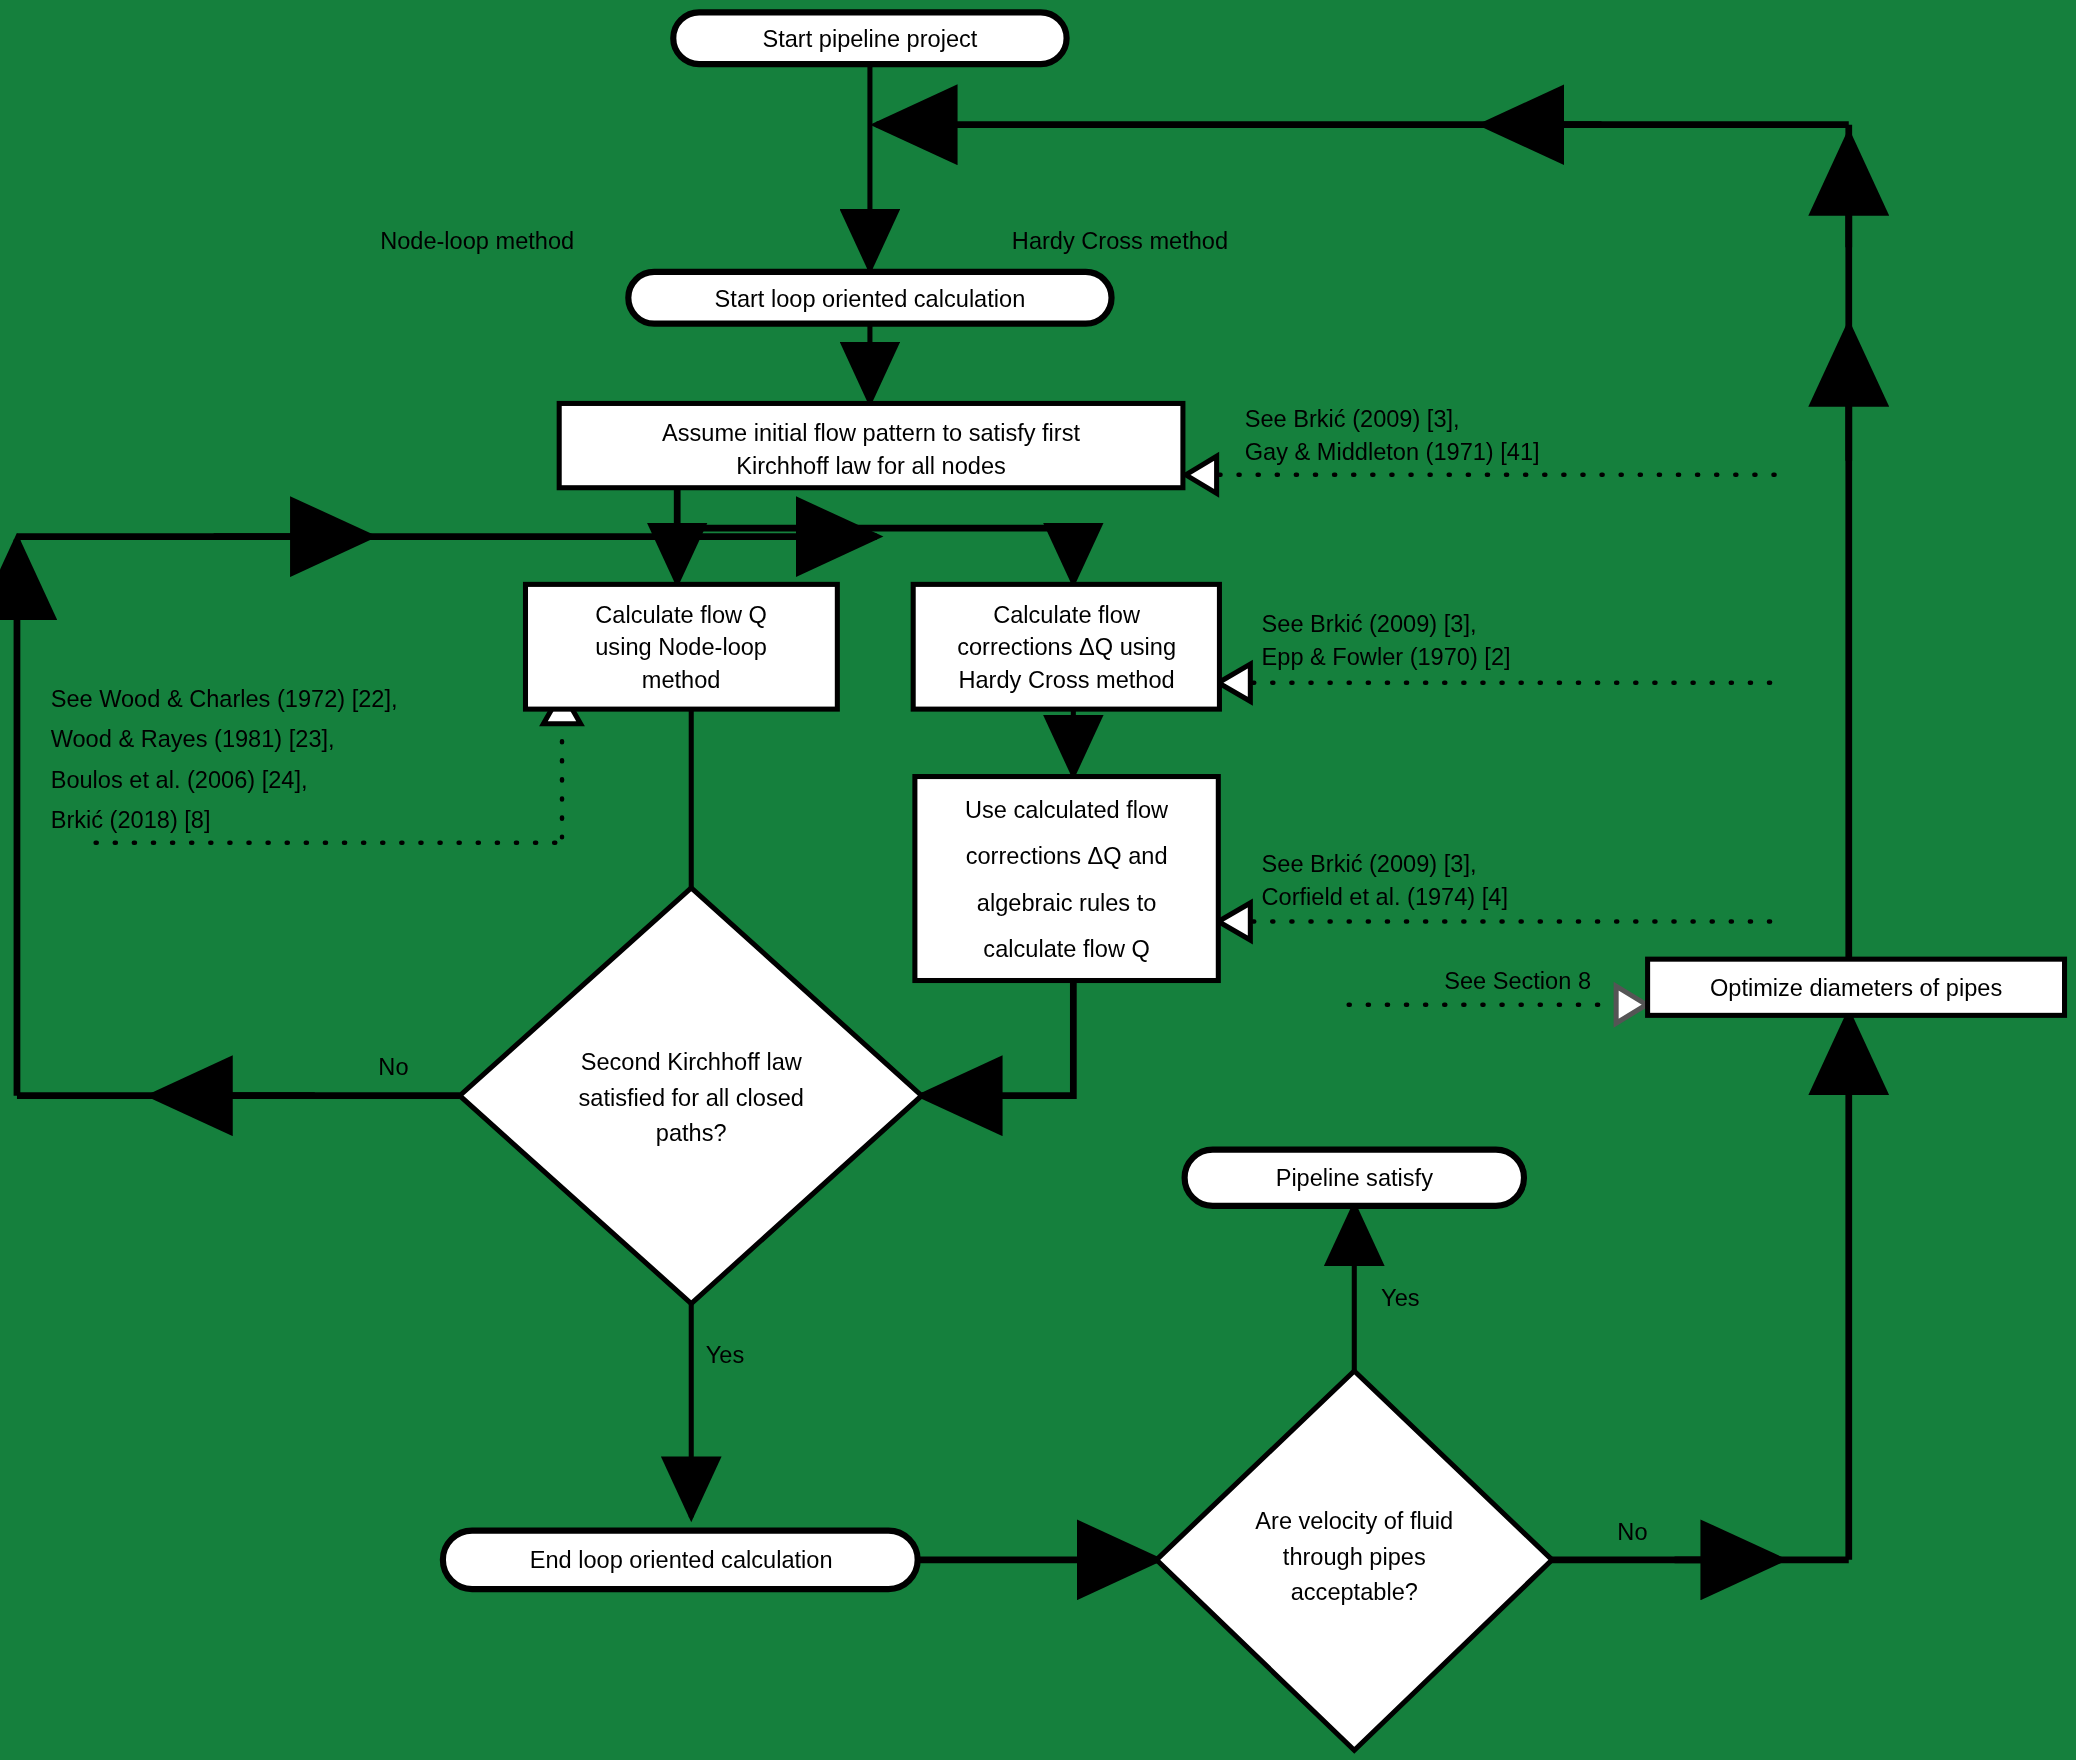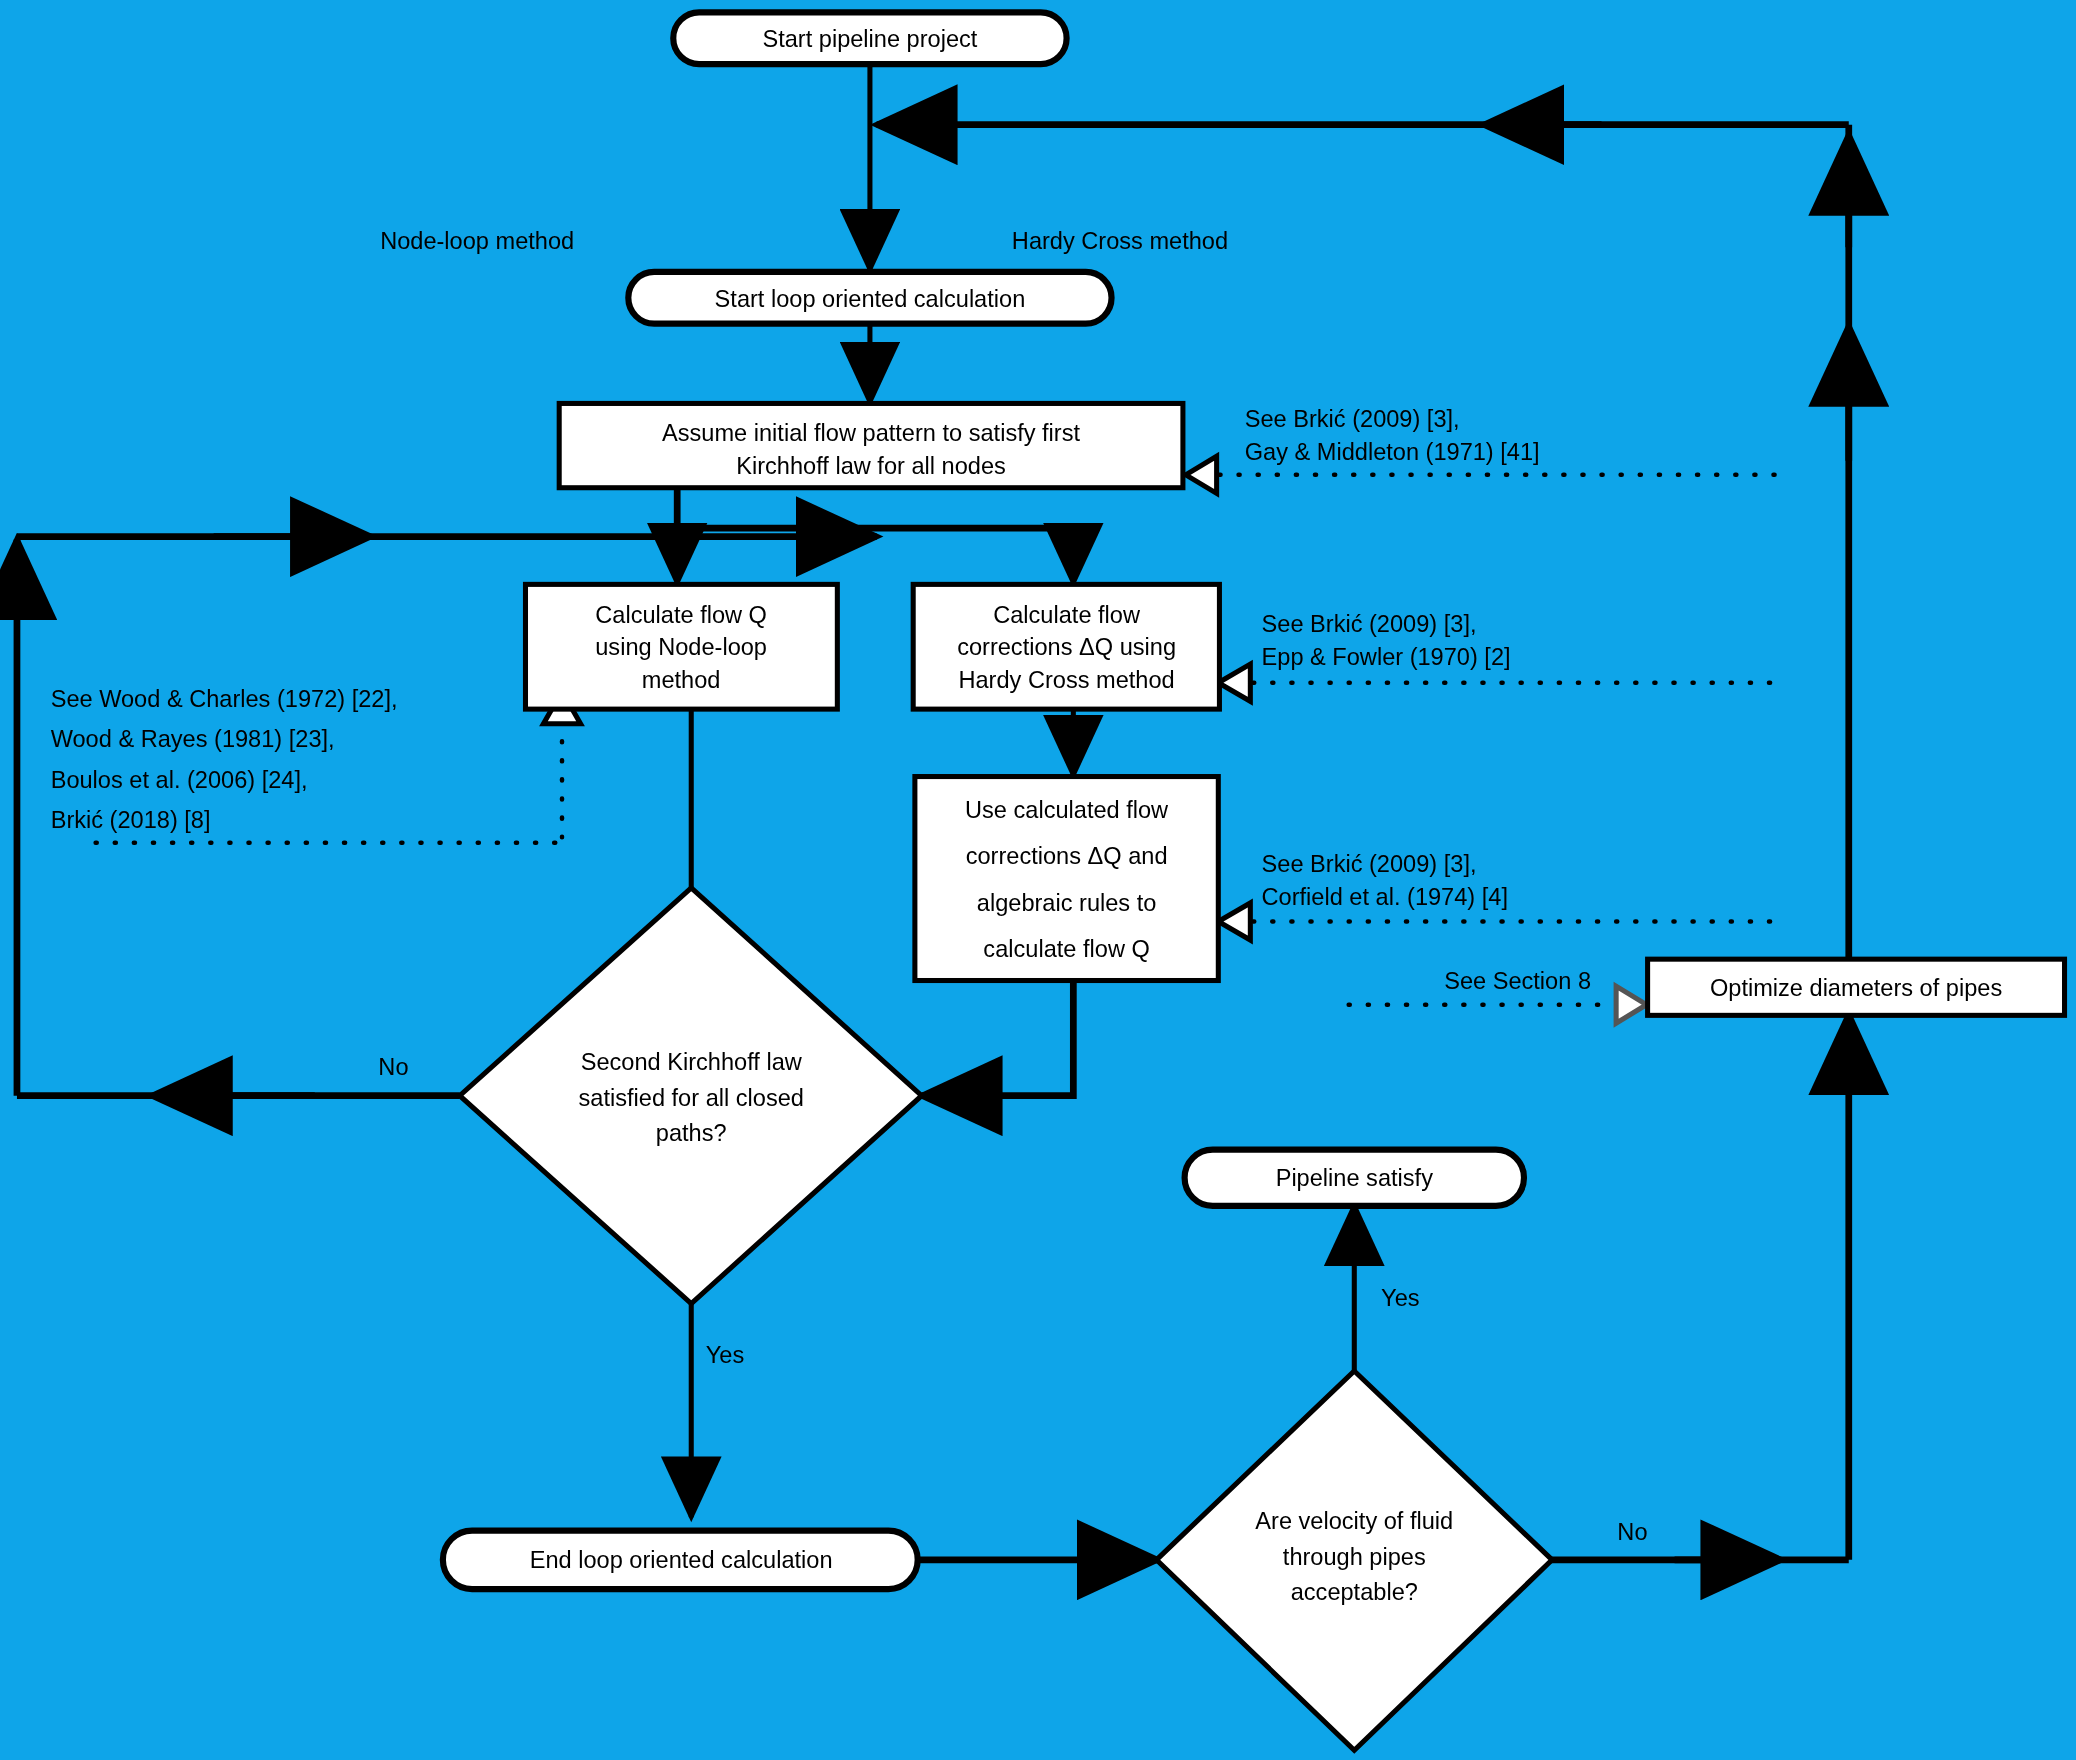--- a/index.html
+++ b/index.html
@@ -1,17 +1,17 @@
 <!DOCTYPE html>
 <html style="font-size:9px"><head>
 <meta charset="utf-8">
 <style>
   html,body{margin:0;padding:0;background:#ffffff;}
   body{font-family:"Liberation Sans",sans-serif;}
-  #stage{position:relative;width:2077px;height:1761px;background:#0ea5e9;overflow:hidden;}
+  #stage{position:relative;width:2077px;height:1761px;background:#15803d;overflow:hidden;}
   svg#flow{position:absolute;left:0;top:0;width:2077px;height:1761px;}
   .shape-fill{fill:#ffffff;stroke:#000000;}
   .node-box{stroke-width:9;}
   .node-term{stroke-width:11;}
   .node-dia{stroke-width:9;}
   .edge{stroke:#000000;stroke-width:9;fill:none;}
   .edge-thick{stroke:#000000;stroke-width:12;fill:none;}
   .dotline{stroke:#000000;stroke-width:8;fill:none;stroke-linecap:round;stroke-dasharray:2 32;}
   .nodetext{font-family:"Liberation Sans",sans-serif;font-size:42px;fill:#000000;text-anchor:middle;}
   .anntext{font-family:"Liberation Sans",sans-serif;font-size:42px;fill:#000000;}

